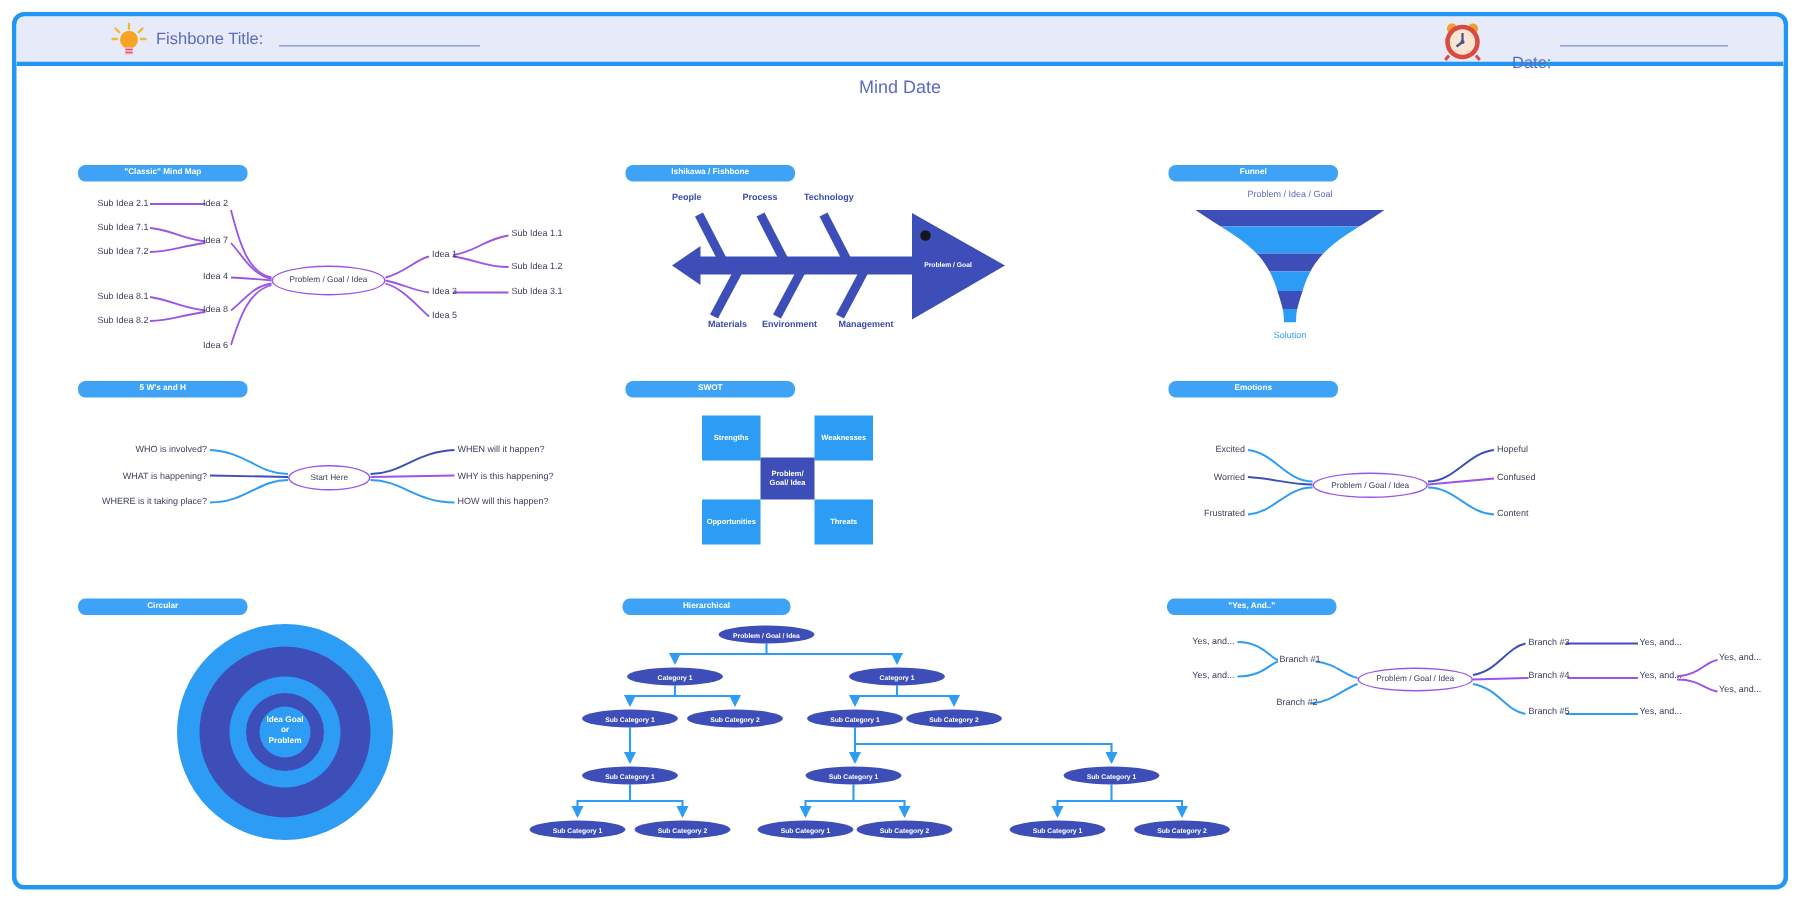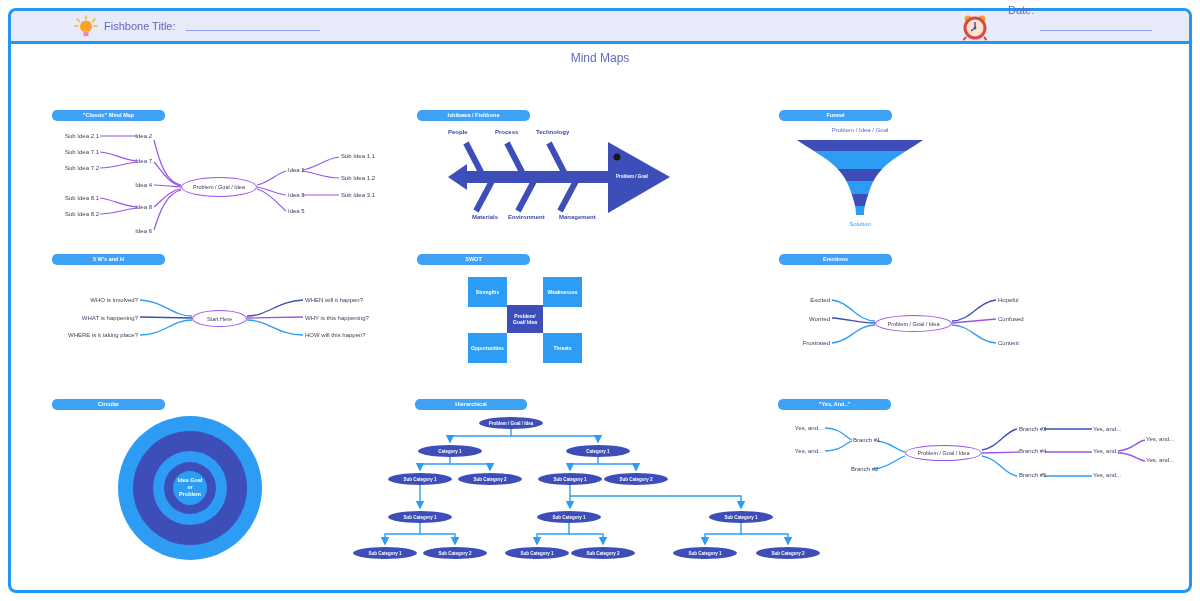--- a/index.html
+++ b/index.html
@@ -49,24 +49,24 @@
   <svg class="art" style="left:960px;top:12px;" width="30" height="30" viewBox="0 0 30 30">
     <circle cx="8" cy="7" r="3.4" fill="#F0A030"></circle>
       <circle cx="22" cy="7" r="3.4" fill="#F0A030"></circle>
     <line x1="6" y1="25" x2="3.5" y2="28" stroke="#D94B40" stroke-width="2"></line>
     <line x1="24" y1="25" x2="26.5" y2="28" stroke="#D94B40" stroke-width="2"></line>
     <circle cx="15" cy="16" r="10" fill="#FAE3D0" stroke="#D94B40" stroke-width="3"></circle>
     <line x1="15" y1="16" x2="15" y2="10" stroke="#45558E" stroke-width="1.5"></line>
     <line x1="15" y1="16" x2="11" y2="19" stroke="#45558E" stroke-width="1.5"></line>
     <circle cx="15" cy="16" r="1.4" fill="#45558E"></circle>
   </svg>
-  <span class="htext" style="left:1008px;top:4px;">Date:</span>
+  <span class="htext" style="left:1008px;top:36px;">Date:</span>
   <div class="hline" style="left:1040px;top:29px;width:112px;"></div>
 
-  <div class="pagetitle">Mind Maps</div>
+  <div class="pagetitle">Mind Date</div>
 
   <svg class="art" width="1200" height="601" viewBox="0 0 1200 601">
     <defs>
       <marker id="arr" markerWidth="7" markerHeight="7" refX="5" refY="3" orient="auto">
         <path d="M0,0 L6,3 L0,6 Z" fill="#2D9CF5"></path>
       </marker>
       <clipPath id="funnelClip">
         <path d="M797,140 C823,158 842,164 851,192 C854,202 856,206 856,215 L864,215 C864,206 866,202 869,192 C878,164 897,158 923,140 Z"></path>
       </clipPath>
     </defs>

